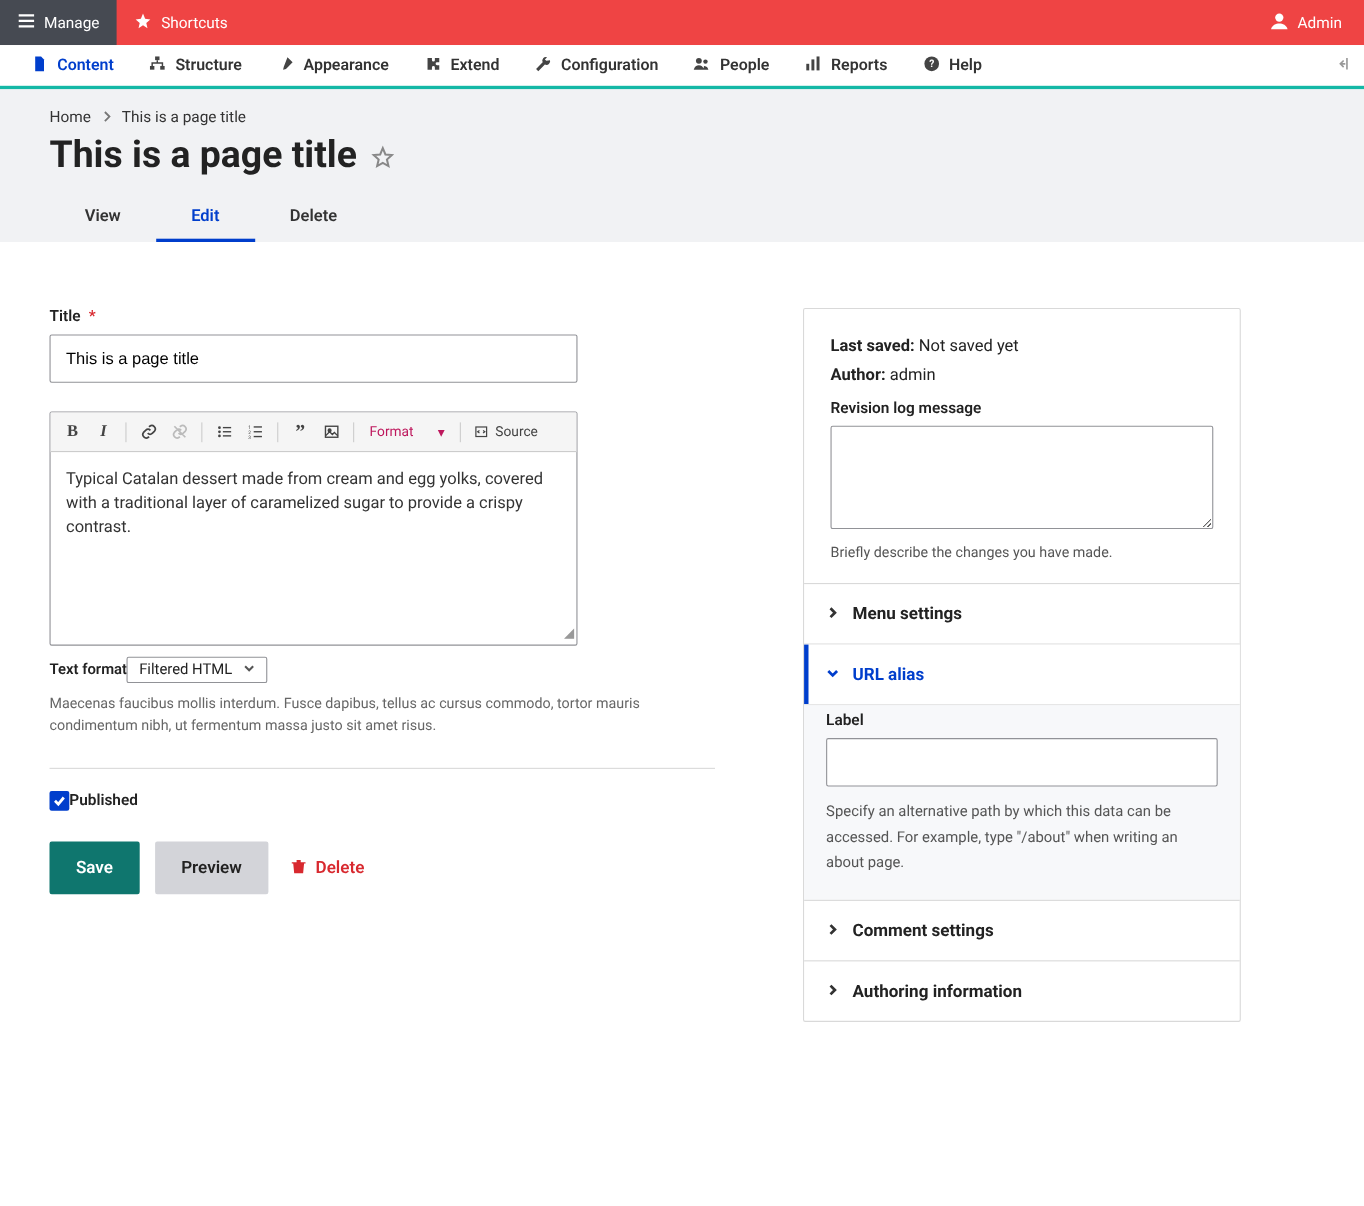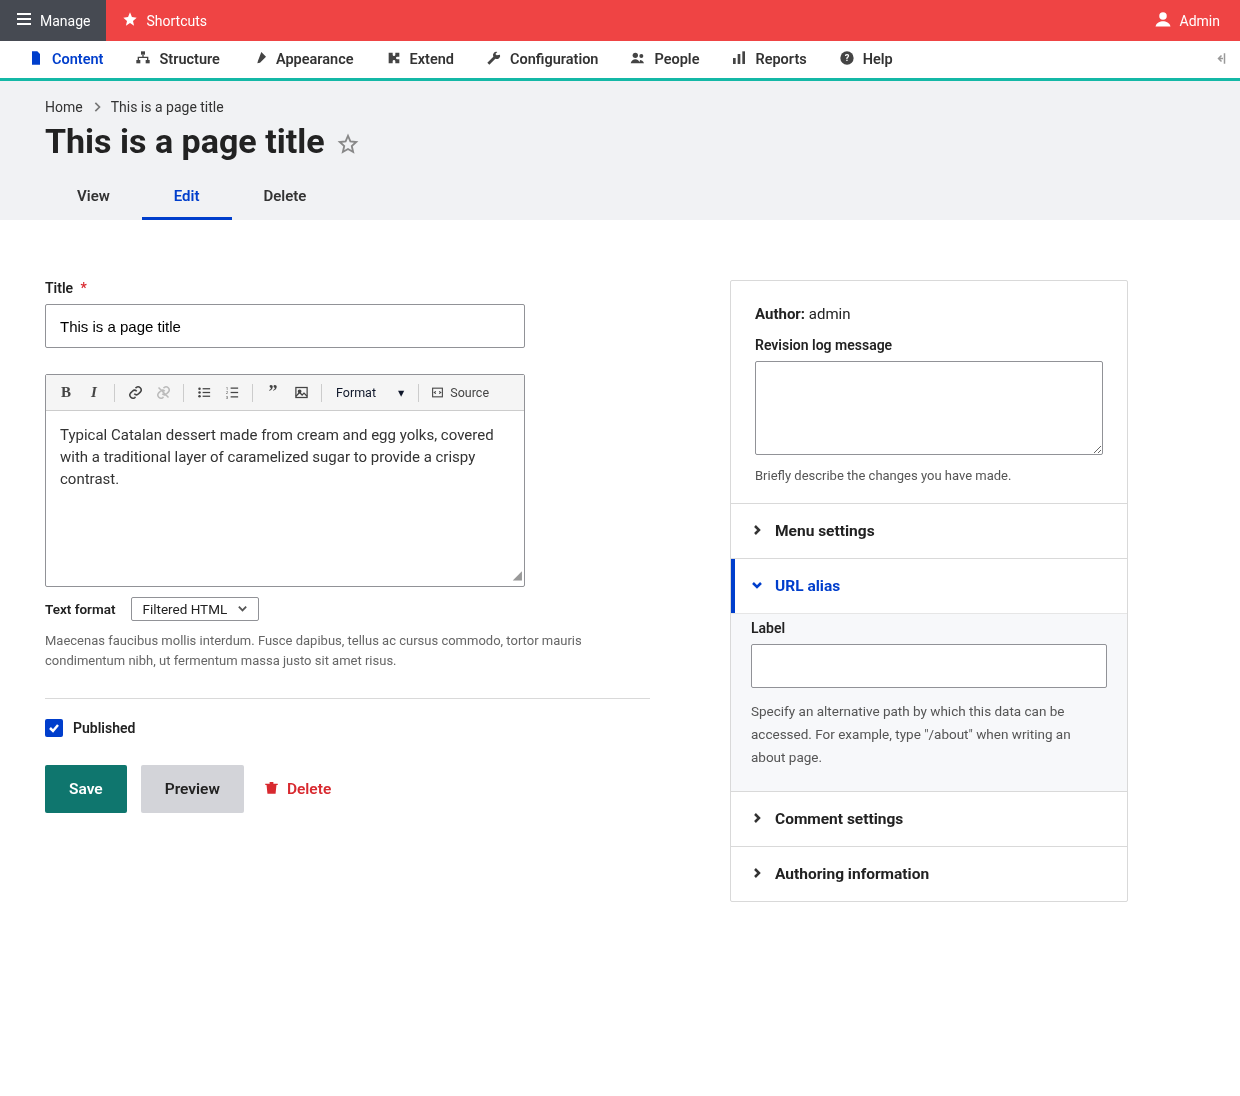--- a/index.html
+++ b/index.html
@@ -42,32 +42,32 @@
 input[type=text].text-input { width: 480px; height: 44px; border: 1px solid #919297; border-radius: 2px; padding: 0 14px; font-size: 15px; }
 
 
 .cke-wrap { border: 1px solid #919297; width: 480px; border-radius: 2px; }
 .cke-toolbar { background: #f5f5f5; border-bottom: 1px solid #ccc; padding: 6px 8px; display: flex; align-items: center; gap: 4px; height: 36px; }
 .cke-btn { width: 24px; height: 24px; display: flex; align-items: center; justify-content: center; color: #444; cursor: pointer; font-size: 13px; }
 .cke-btn.bold { font-weight: 900; font-size: 15px; font-family: Georgia, serif; }
 .cke-btn.italic { font-style: italic; font-size: 15px; font-family: Georgia, serif; font-weight: 600; }
 .cke-btn.disabled { color: #bbb; }
 .cke-sep { width: 1px; height: 18px; background: #ccc; margin: 0 4px; }
-.cke-format { font-size: 12.5px; padding: 0 6px; display: flex; align-items: center; gap: 22px; color: #0f172a; cursor: pointer; }
+.cke-format { font-size: 12.5px; padding: 0 6px; display: flex; align-items: center; gap: 22px; color: #be185d; cursor: pointer; }
 .cke-source { font-size: 12.5px; display: flex; align-items: center; gap: 6px; color: #444; cursor: pointer; padding: 0 4px; }
 .cke-body { min-height: 175px; padding: 14px 14px; font-size: 15px; line-height: 1.45; color: #333; position: relative; }
 .cke-resize { position: absolute; right: 2px; bottom: 2px; color: #999; font-size: 12px; }
 
-.format-row { display: flex; align-items: center; gap: 16px; margin-top: 10px; }
+.format-row { display: flex; align-items: center; gap: 0; margin-top: 10px; }
 .select-wrap { border: 1px solid #919297; border-radius: 2px; padding: 3px 10px; display: inline-flex; align-items: center; gap: 10px; font-size: 13.5px; cursor: pointer; }
 .help-text { font-size: 13px; color: #666; line-height: 1.5; margin-top: 10px; }
 
 hr.divider { border: none; border-top: 1px solid #d9d9d9; margin: 28px 0 20px; width: 605px; }
 
-.checkbox-row { display: flex; align-items: center; gap: 10px; margin-bottom: 28px; }
+.checkbox-row { display: flex; align-items: center; margin-bottom: 28px; }
 .chk { width: 18px; height: 18px; background: #003ecc; border-radius: 2px; display: flex; align-items: center; justify-content: center; color: #fff; }
 
 .actions { display: flex; align-items: center; gap: 14px; }
 .btn { height: 48px; padding: 0 24px; border-radius: 2px; font-size: 15.5px; font-weight: 600; display: inline-flex; align-items: center; justify-content: center; cursor: pointer; }
 .btn-primary { background: #0f766e; color: #fff; }
 .btn-secondary { background: #d3d4d9; color: #222; }
 .delete-link { color: #d8292f; font-weight: 600; font-size: 15.5px; display: inline-flex; align-items: center; gap: 8px; cursor: pointer; margin-left: 6px; }
 
 
 .panel-top { padding: 24px 24px 20px 24px; }
@@ -321,20 +321,24 @@
         </span>
         <span>Delete</span>
       </div>
     </div>
 
   </div>
 
   <div class="col-right">
     <div class="panel-top">
       <div class="meta-row">
+        <b>Last saved:</b>
+        <span>Not saved yet</span>
+      </div>
+      <div class="meta-row">
         <b>Author:</b>
         <span>admin</span>
       </div>
       <label class="rev-label">Revision log message</label>
       <textarea class="rev" style=""></textarea>
       <div class="panel-help">Briefly describe the changes you have made.</div>
     </div>
 
     <div class="acc">
       <div class="acc-header">

